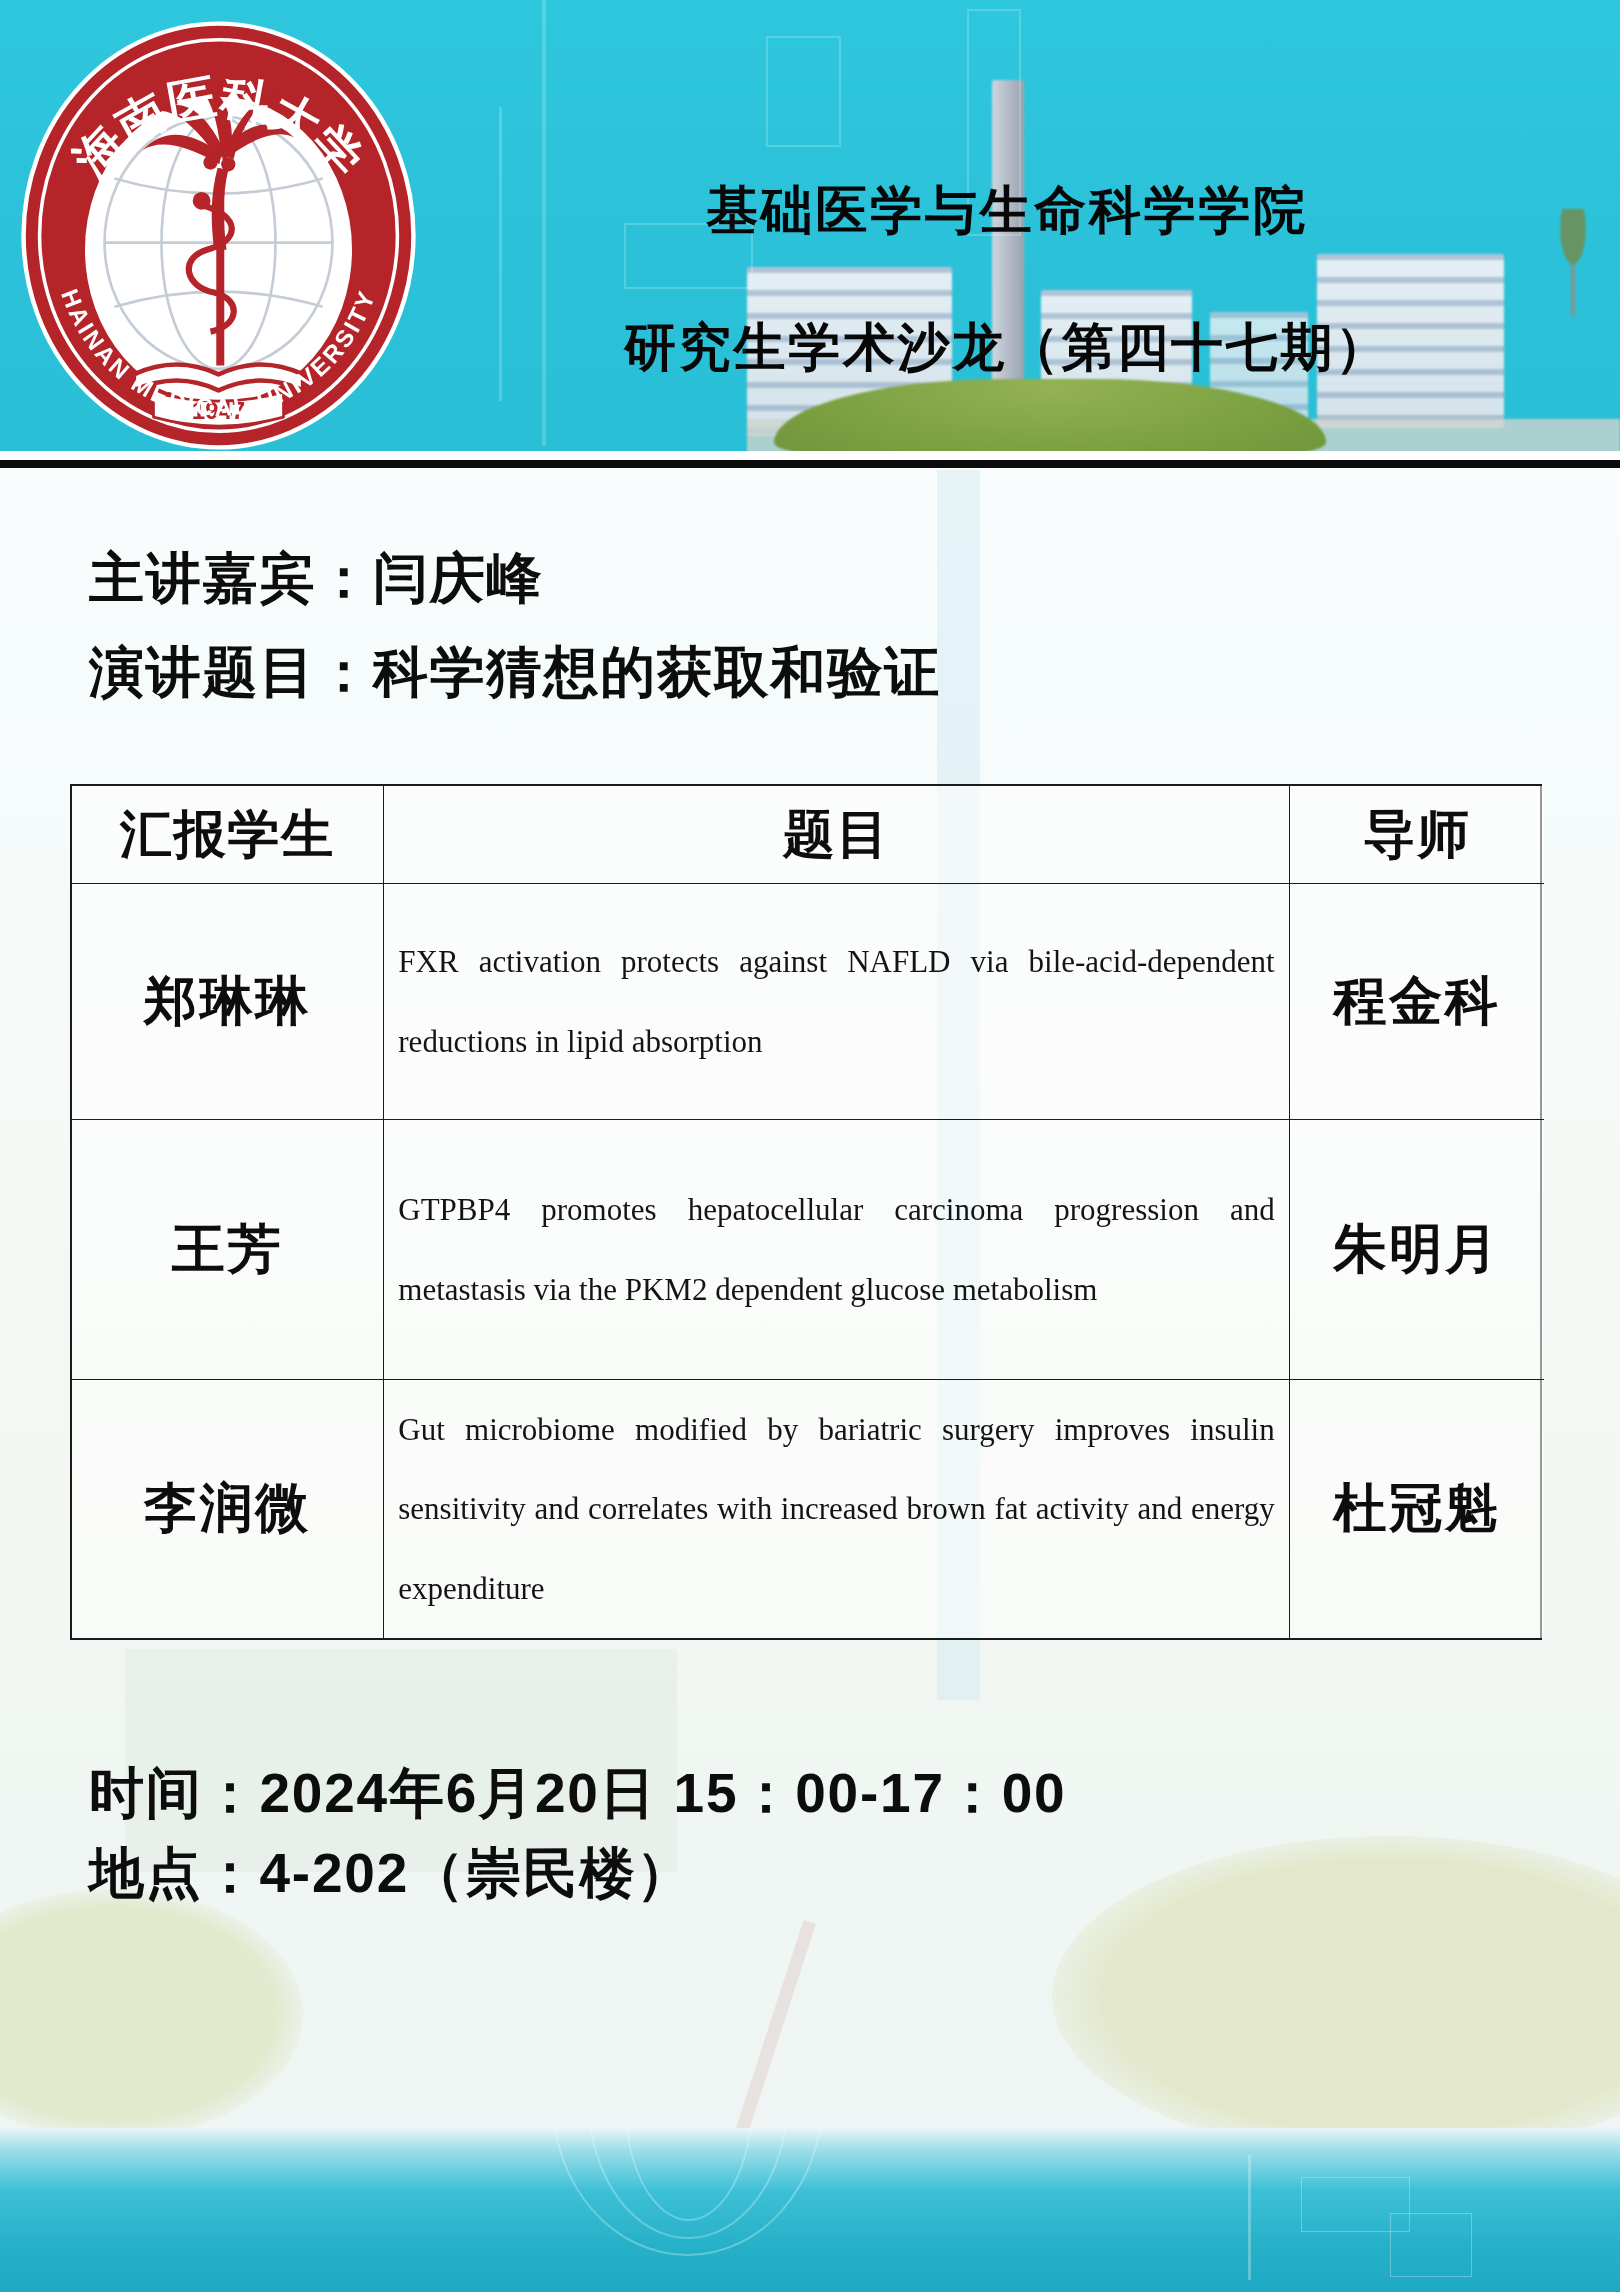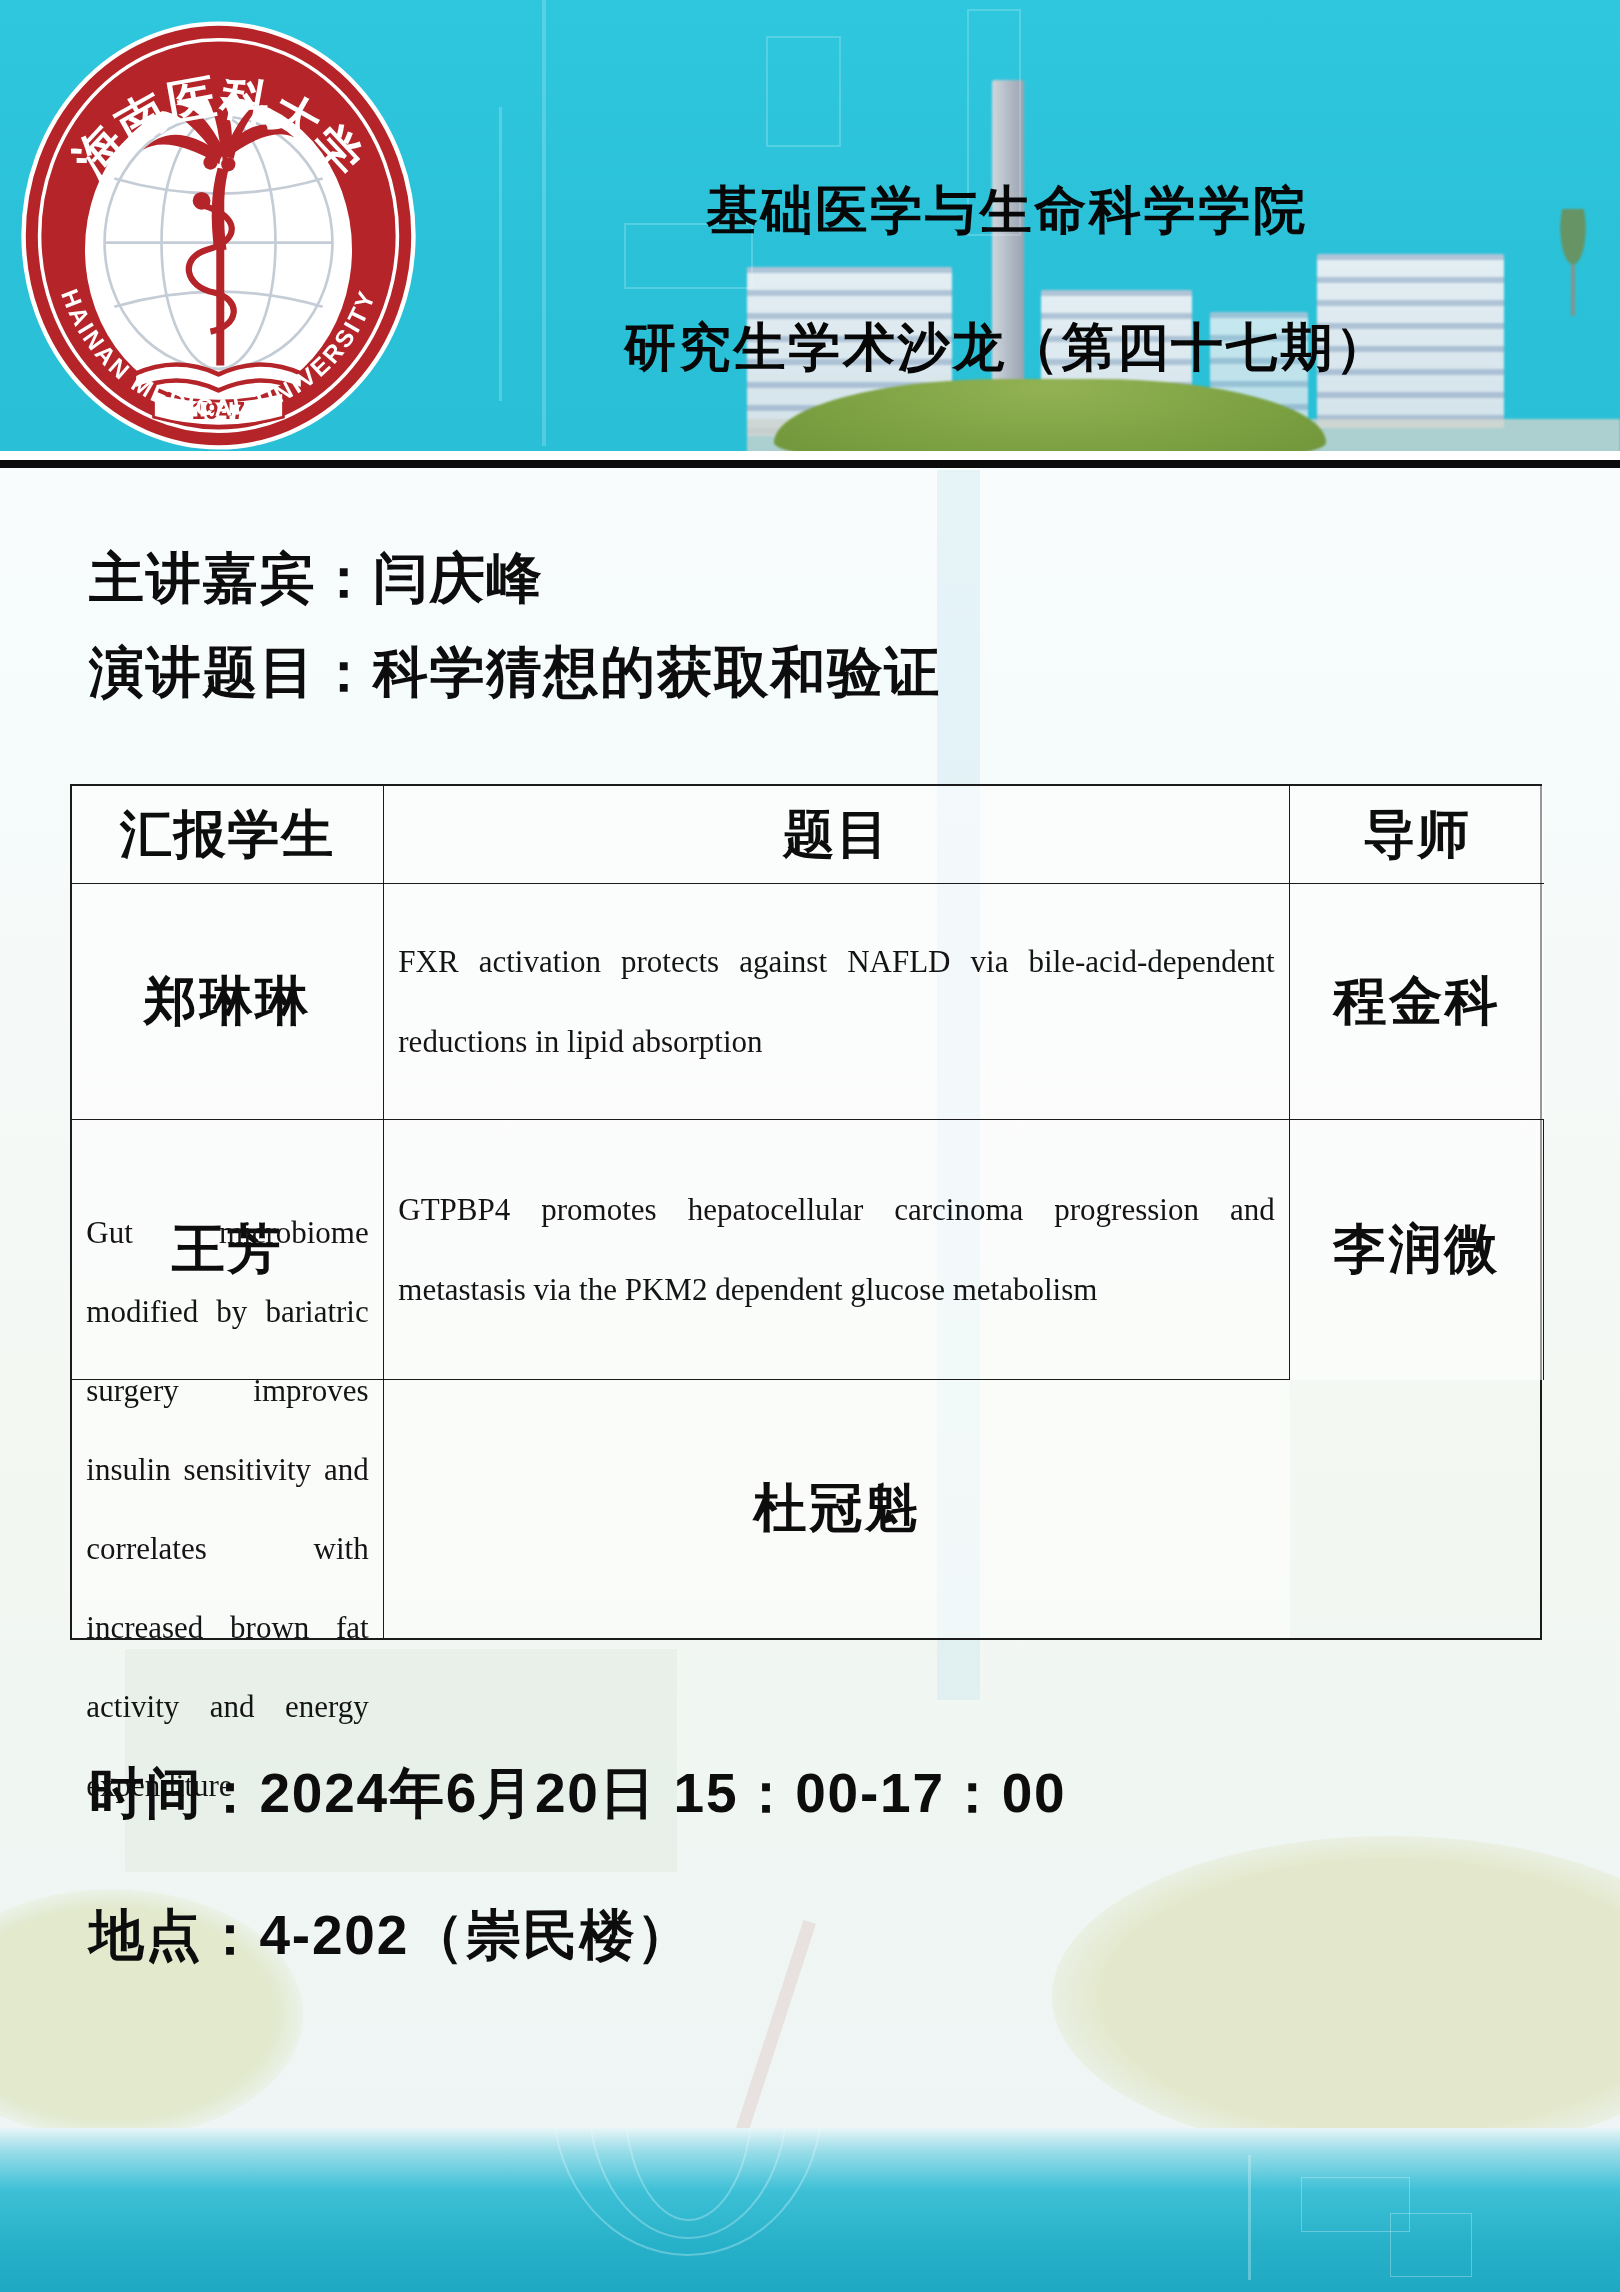--- a/index.html
+++ b/index.html
@@ -65,21 +65,21 @@
     display:flex;align-items:center;justify-content:center;background:rgba(255,255,255,.55);}
   .cell.last-col{border-right:none;}
   .cell.last-row{border-bottom:none;}
   .hcell{font-size:52px;font-weight:bold;letter-spacing:1.8px;font-family:Liberation Mono, monospace;}
   .ncell{font-size:53px;font-weight:bold;letter-spacing:2.7px;}
   .tcell{justify-content:flex-start;}
   .tcell .ttl{width:100%;padding:0 14.3px;font-family:"Liberation Serif",serif;font-size:31px;
     line-height:2.55;text-align:justify;text-align-last:left;color:#141414;}
   
   .time-line{top:1757px;}
-  .loc-line{top:1899px;}
+  .loc-line{top:1837px;}
   
   .band{position:absolute;left:0;top:2128px;width:1620px;height:165px;z-index:1;
     background:linear-gradient(180deg,#e8f5f7 0%,#9adde9 14%,#3dc0d6 38%,#27b1c9 70%,#1fa8c2 100%);overflow:hidden;}
   .arc{position:absolute;border:2.7px solid rgba(235,252,255,.30);border-top-color:rgba(0,0,0,0);
     border-radius:0 0 50% 50%/0 0 100% 100%;}
   .arc.a1{left:552px;top:-27px;width:267px;height:151px;}
   .arc.a2{left:588px;top:-27px;width:196px;height:134px;}
   .arc.a3{left:624px;top:-27px;width:125px;height:116px;}
   .circ{position:absolute;opacity:.35;border:1.8px solid #d8f4f9;}
   .circ.c1{left:1301px;top:49px;width:107px;height:53px;}
@@ -191,20 +191,21 @@
     <div class="cell ncell">郑琳琳</div>
     <div class="cell tcell">
       <div class="ttl">FXR activation protects against NAFLD via bile-acid-dependent reductions in lipid absorption</div>
     </div>
     <div class="cell ncell last-col">程金科</div>
 
     <div class="cell ncell">王芳</div>
     <div class="cell tcell">
       <div class="ttl">GTPBP4 promotes hepatocellular carcinoma progression and metastasis via the PKM2 dependent glucose metabolism</div>
     </div>
+    <div class="cell ncell last-col">朱明月</div>
 
     <div class="cell ncell last-row">李润微</div>
     <div class="cell tcell last-row">
       <div class="ttl">Gut microbiome modified by bariatric surgery improves insulin sensitivity and correlates with increased brown fat activity and energy expenditure</div>
     </div>
     <div class="cell ncell last-col last-row">杜冠魁</div>
   </div>
 
   <div class="line time-line">
     <span>时间：</span><span>2024年6月20日  15：00-17：00</span>

